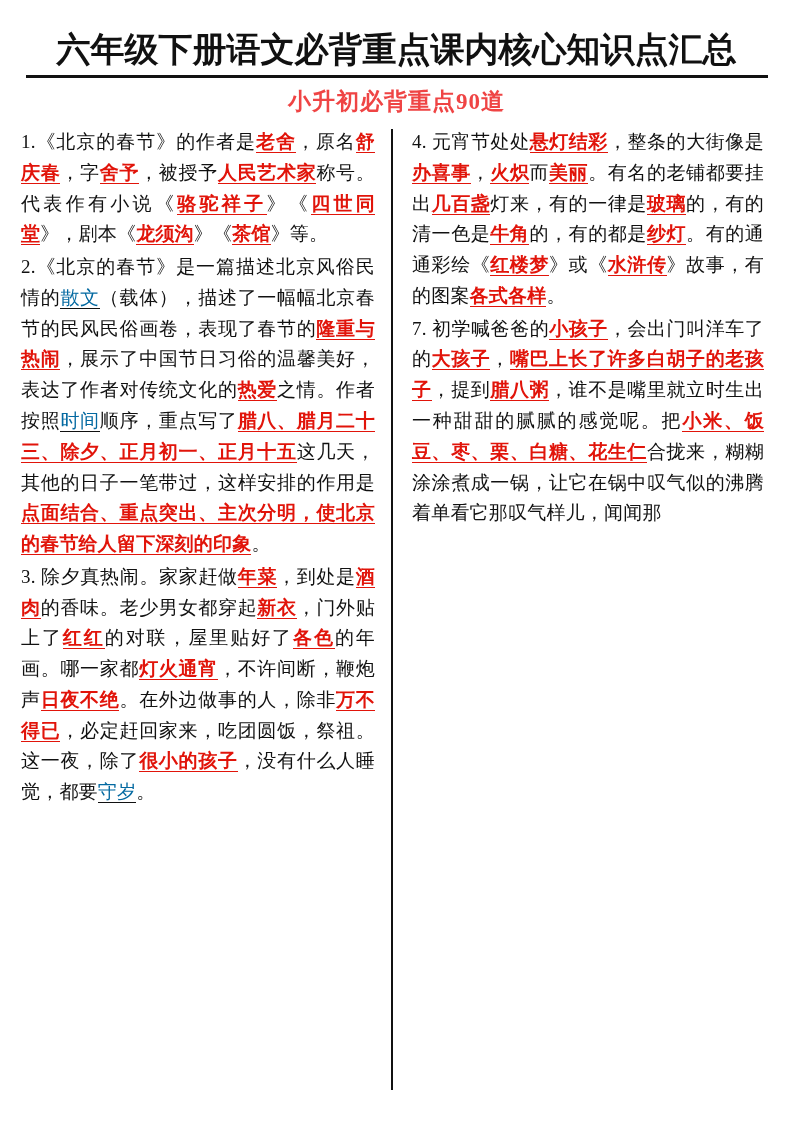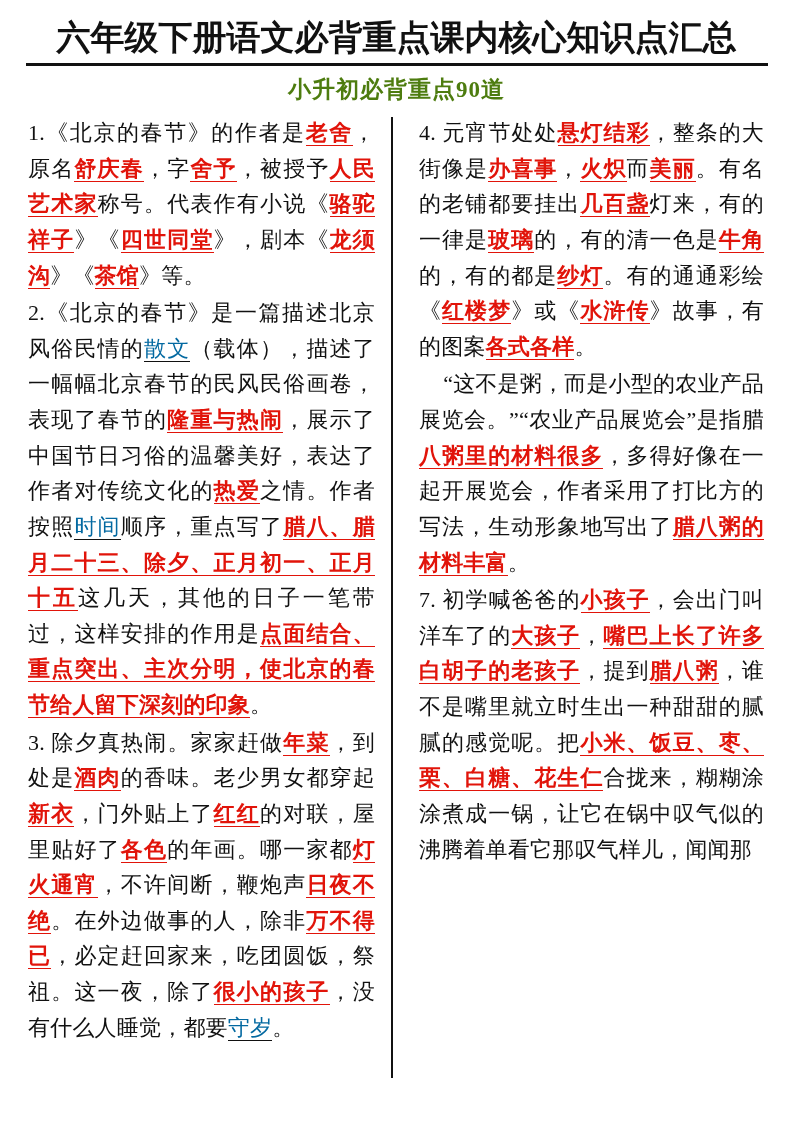--- a/index.html
+++ b/index.html
@@ -23,32 +23,33 @@
     position: relative;
   }
   .title {
     text-align: center;
     font-weight: bold;
     font-size: 34px;
     letter-spacing: 0px;
     color: #111111;
     line-height: 1.15;
     white-space: nowrap;
+    margin-top: 12px;
   }
   .title-rule {
     margin: 6px auto 0 auto;
     width: 742px;
     height: 3px;
     background: #111111;
   }
   .subtitle {
     text-align: center;
     font-weight: bold;
     font-size: 23px;
-    color: #4d7c0f;
+    color: #ef4444;
     margin-top: 8px;
     letter-spacing: 1px;
   }
   .columns {
     margin-top: 10px;
     display: flex;
     gap: 0px;
     height: 965px;
   }
   .col {
@@ -60,22 +61,22 @@
   }
   .col.right {
     padding-left: 18px;
   }
   .divider {
     width: 2px;
     background: #111111;
     margin: 2px 0 2px 0;
   }
   p.para {
-    margin: 0 0 2px 8px;
-    font-size: 22px;
+    margin: 0 0 2px 1px;
+    font-size: 19px;
     line-height: 1.62;
     text-align: justify;
     text-justify: inter-ideograph;
     letter-spacing: 0.2px;
   }
   .r {
     color: #e1140a;
     font-weight: bold;
     border-bottom: 1.6px solid #e1140a;
   }
@@ -95,18 +96,17 @@
 
   <div class="columns">
     <div class="col left" id="left-col">
         <p class="para"><span>1.《北京的春节》的作者是</span><span class="r">老舍</span><span>，原名</span><span class="r">舒庆春</span><span>，字</span><span class="r">舍予</span><span>，被授予</span><span class="r">人民艺术家</span><span>称号。代表作有小说《</span><span class="r">骆驼祥子</span><span>》《</span><span class="r">四世同堂</span><span>》，剧本《</span><span class="r">龙须沟</span><span>》《</span><span class="r">茶馆</span><span>》等。</span></p>
         <p class="para"><span>2.《北京的春节》是一篇描述北京风俗民情的</span><span class="u">散文</span><span>（载体），描述了一幅幅北京春节的民风民俗画卷，表现了春节的</span><span class="r">隆重与热闹</span><span>，展示了中国节日习俗的温馨美好，表达了作者对传统文化的</span><span class="r">热爱</span><span>之情。作者按照</span><span class="u">时间</span><span>顺序，重点写了</span><span class="r">腊八、腊月二十三、除夕、正月初一、正月十五</span><span>这几天，其他的日子一笔带过，这样安排的作用是</span><span class="r">点面结合、重点突出、主次分明，使北京的春节给人留下深刻的印象</span><span>。</span></p>
         <p class="para"><span>3. 除夕真热闹。家家赶做</span><span class="r">年菜</span><span>，到处是</span><span class="r">酒肉</span><span>的香味。老少男女都穿起</span><span class="r">新衣</span><span>，门外贴上了</span><span class="r">红红</span><span>的对联，屋里贴好了</span><span class="r">各色</span><span>的年画。哪一家都</span><span class="r">灯火通宵</span><span>，不许间断，鞭炮声</span><span class="r">日夜不绝</span><span>。在外边做事的人，除非</span><span class="r">万不得已</span><span>，必定赶回家来，吃团圆饭，祭祖。这一夜，除了</span><span class="r">很小的孩子</span><span>，没有什么人睡觉，都要</span><span class="u">守岁</span><span>。</span></p>
       </div>
     <div class="divider"></div>
     <div class="col right" id="right-col">
         <p class="para"><span>4. 元宵节处处</span><span class="r">悬灯结彩</span><span>，整条的大街像是</span><span class="r">办喜事</span><span>，</span><span class="r">火炽</span><span>而</span><span class="r">美丽</span><span>。有名的老铺都要挂出</span><span class="r">几百盏</span><span>灯来，有的一律是</span><span class="r">玻璃</span><span>的，有的清一色是</span><span class="r">牛角</span><span>的，有的都是</span><span class="r">纱灯</span><span>。有的通通彩绘《</span><span class="r">红楼梦</span><span>》或《</span><span class="r">水浒传</span><span>》故事，有的图案</span><span class="r">各式各样</span><span>。</span></p>
-        <p class="para" style="text-indent: 1.1em;"><span>“这不是粥，而是小型的农业产品展览会。”“农业产品展览会”是指腊</span><span class="r">八粥里的材料很多</span><span>，多得好像在一起开展览会，作者采用了打比方的写法，生动形象地写出了</span><span class="r">腊八粥的材料丰富</span><span>。</span></p>
         <p class="para"><span>7. 初学喊爸爸的</span><span class="r">小孩子</span><span>，会出门叫洋车了的</span><span class="r">大孩子</span><span>，</span><span class="r">嘴巴上长了许多白胡子的老孩子</span><span>，提到</span><span class="r">腊八粥</span><span>，谁不是嘴里就立时生出一种甜甜的腻腻的感觉呢。把</span><span class="r">小米、饭豆、枣、栗、白糖、花生仁</span><span>合拢来，糊糊涂涂煮成一锅，让它在锅中叹气似的沸腾着单看它那叹气样儿，闻闻那</span></p>
       </div>
   </div>
 
 </div>
 
 </body></html>

